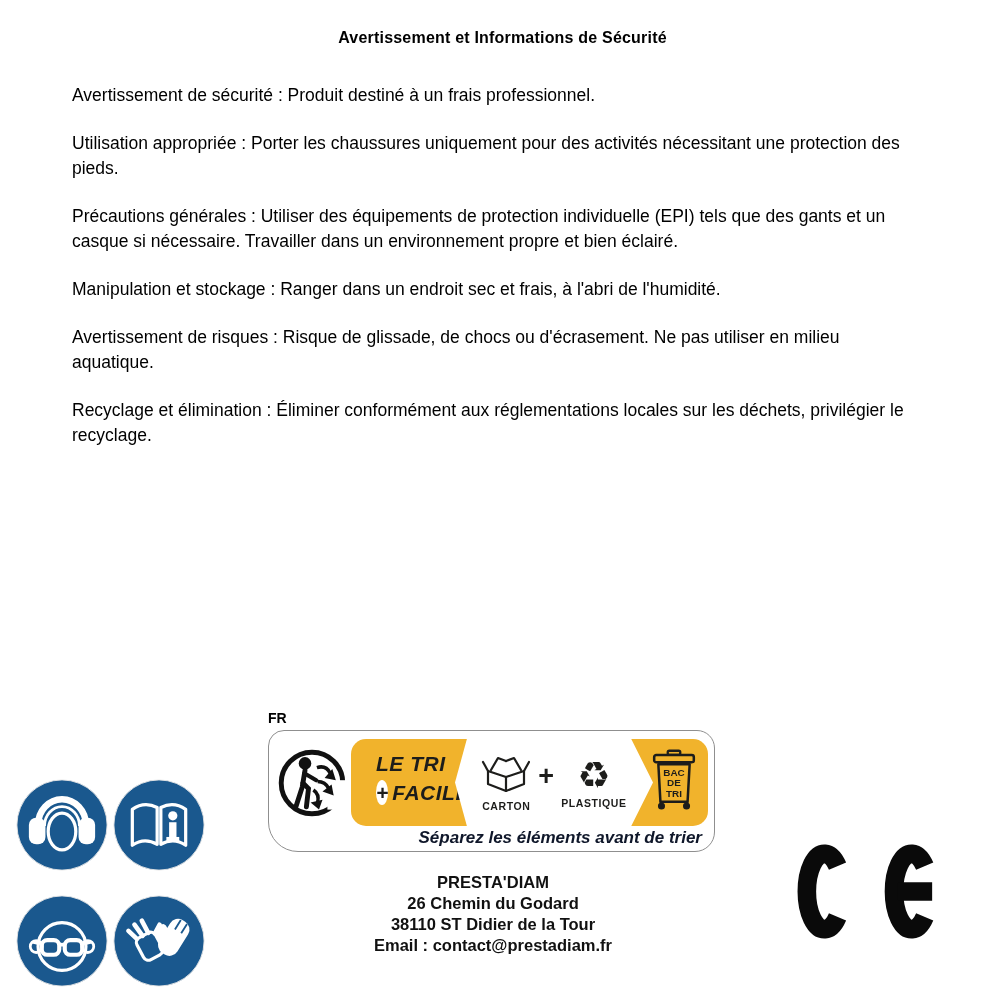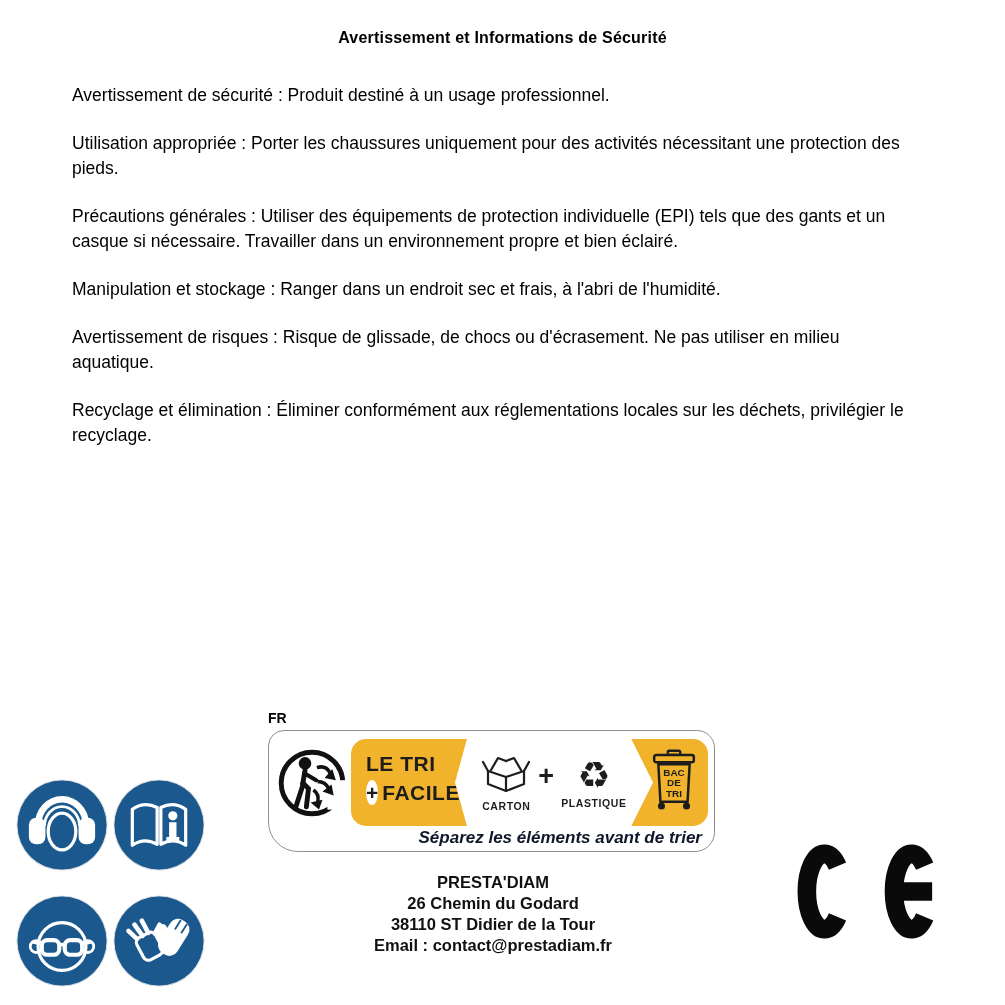--- a/index.html
+++ b/index.html
@@ -20,22 +20,22 @@
   .ppe-grid svg{display:block;}
 
   
   .fr-label{position:absolute;left:268px;top:710px;font-size:14px;font-weight:bold;}
   .banner{position:absolute;left:268px;top:730px;width:447px;height:122px;
           background:#fff;border:1.5px solid #8f8f8f;box-sizing:border-box;
           border-radius:16px 18px 20px 30px;}
   .triman{position:absolute;left:8px;top:12px;}
   .band{position:absolute;left:82px;top:8px;right:6px;height:87px;
         background:#F1B32C;border-radius:15px;}
-  .letri{position:absolute;left:0;top:0;bottom:0;width:108px;padding:13px 0 0 15px;
-         box-sizing:border-box;color:#1d1d1b;}
+  .letri{position:absolute;left:0;top:0;bottom:0;width:108px;padding:13px 0 0 25px;
+         box-sizing:border-box;color:#1d1d1b;font-style:italic;}
   .letri .l1{font-size:21px;font-weight:bold;letter-spacing:.5px;}
   .letri .l2{display:flex;align-items:center;gap:4px;margin-top:4px;}
   .plus-circle{width:25px;height:25px;background:#fff;border-radius:50%;
                display:flex;align-items:center;justify-content:center;
                font-size:21px;font-weight:bold;color:#1d1d1b;line-height:1;}
   .letri .fac{font-size:21px;font-weight:bold;letter-spacing:.5px;}
   .white-mid{position:absolute;left:104px;top:0;bottom:0;width:198px;background:#fff;
              clip-path:polygon(0% 50%,6% 0%,89% 0%,100% 50%,89% 100%,6% 100%);
              display:flex;align-items:center;justify-content:center;gap:7px;}
   .mat{display:flex;flex-direction:column;align-items:center;gap:1px;color:#1d1d1b;}
@@ -53,21 +53,21 @@
   .ce{position:absolute;left:797px;top:842px;}
 </style>
 </head>
 <body>
 
 <div class="page">
 
   <div class="title">Avertissement et Informations de Sécurité</div>
 
   <div class="paragraphs">
-    <p>Avertissement de sécurité : Produit destiné à un usage professionnel.</p>
+    <p>Avertissement de sécurité : Produit destiné à un frais professionnel.</p>
     <p>Utilisation appropriée : Porter les chaussures uniquement pour des activités nécessitant une protection des pieds.</p>
     <p>Précautions générales : Utiliser des équipements de protection individuelle (EPI) tels que des gants et un casque si nécessaire. Travailler dans un environnement propre et bien éclairé.</p>
     <p>Manipulation et stockage : Ranger dans un endroit sec et frais, à l'abri de l'humidité.</p>
     <p>Avertissement de risques : Risque de glissade, de chocs ou d'écrasement. Ne pas utiliser en milieu aquatique.</p>
     <p>Recyclage et élimination : Éliminer conformément aux réglementations locales sur les déchets, privilégier le recyclage.</p>
   </div>
 
   <div class="ppe-grid">
     <span>
       <svg width="92" height="92" viewBox="0 0 100 100">

